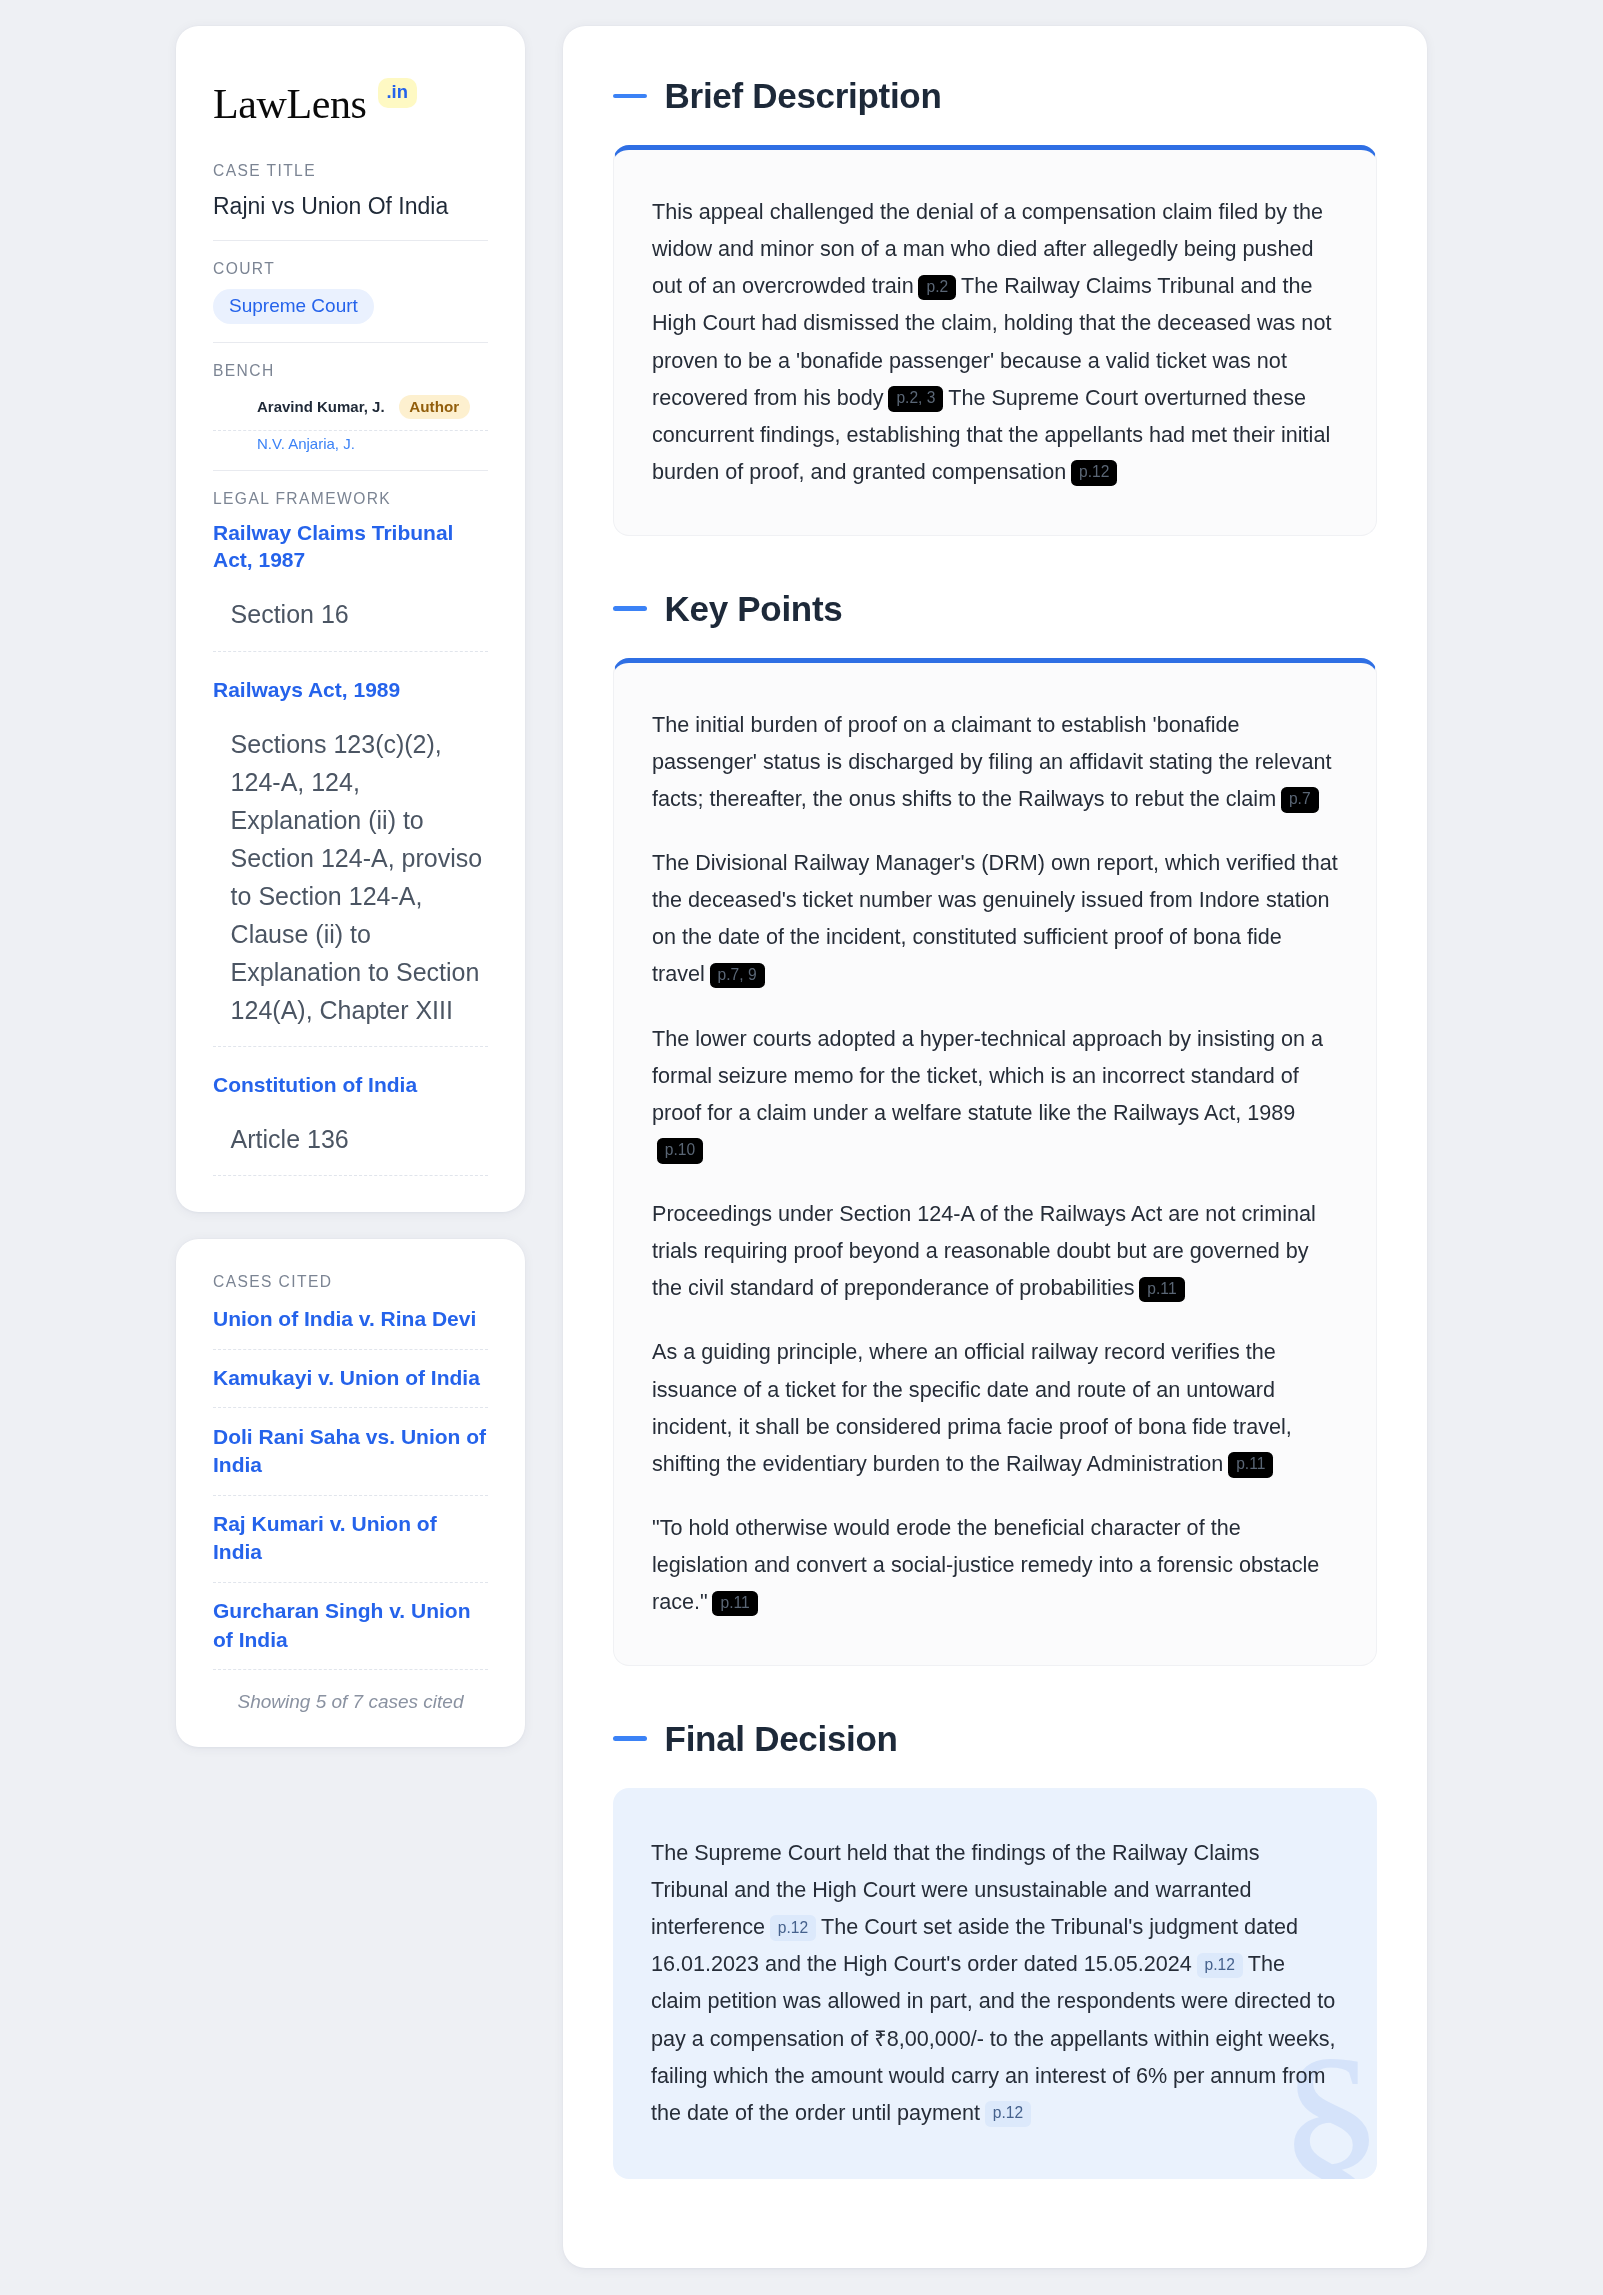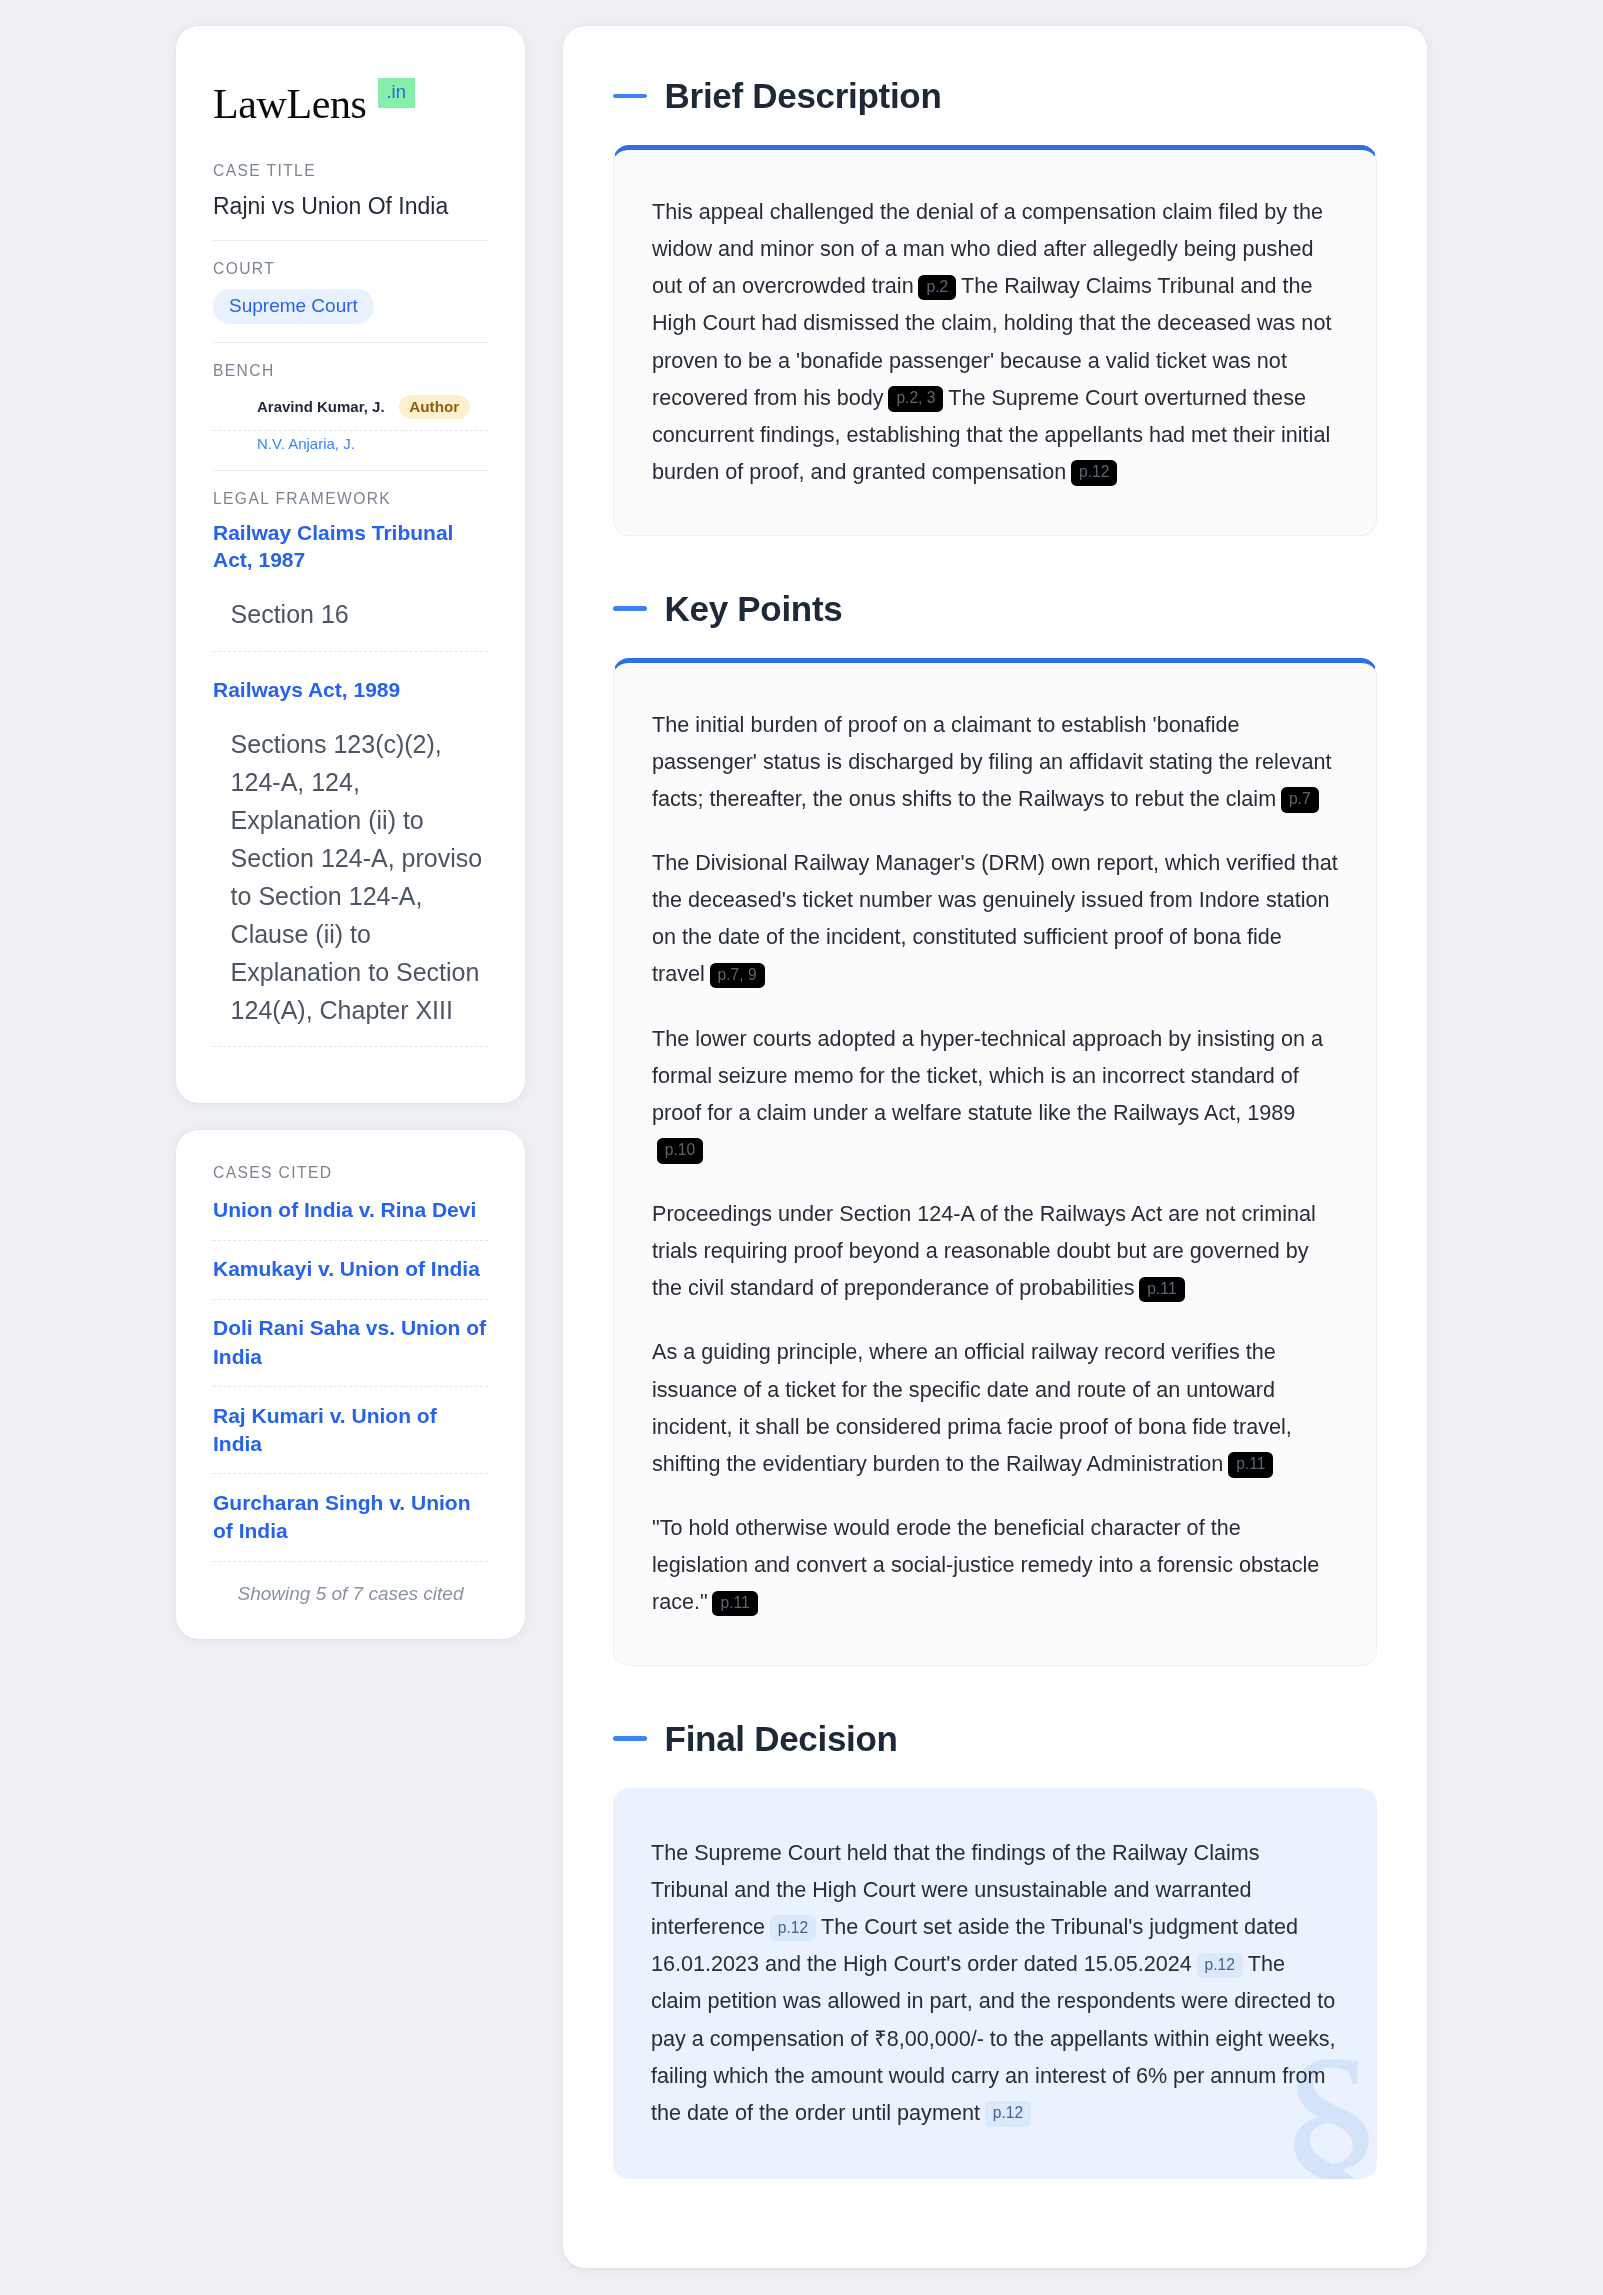--- a/index.html
+++ b/index.html
@@ -48,26 +48,26 @@
   .brand-name {
     font-family: "Liberation Serif", serif;
     font-size: 42px;
     line-height: 1;
     letter-spacing: -0.4px;
     color: #0a0a0a;
     font-weight: 400;
     margin-top: 22px;
   }
   .brand-tld {
-    background: #86efac;
+    background: #fef9c3;
     color: #2563eb;
     font-size: 18.4px;
-    font-weight: 400;
+    font-weight: 700;
     padding: 5.6px 8.8px 6.4px 8.8px;
-    border-radius: 0;
+    border-radius: 10px;
     line-height: 1;
   }
 
   .meta-block { padding-bottom: 17.6px; border-bottom: 0.8px solid #e8eaef; margin-bottom: 19px; }
   .meta-block.last { border-bottom: none; padding-bottom: 0; margin-bottom: 0; }
 
   .meta-label {
     font-size: 15.6px;
     letter-spacing: 1.4px;
     color: #7b8493;
@@ -274,20 +274,24 @@
         <div class="meta-label">LEGAL FRAMEWORK</div>
 
         <div class="law-group">
           <div class="law-title">Railway Claims Tribunal Act, 1987</div>
           <div class="law-sections">Section 16</div>
         </div>
         <div class="law-group">
           <div class="law-title">Railways Act, 1989</div>
           <div class="law-sections">Sections 123(c)(2), 124-A, 124, Explanation (ii) to Section 124-A, proviso to Section 124-A, Clause (ii) to Explanation to Section 124(A), Chapter XIII</div>
         </div>
+        <div class="law-group">
+          <div class="law-title">Constitution of India</div>
+          <div class="law-sections tail">Article 136</div>
+        </div>
       </div>
 
     </div>
 
     <div class="card cases-card">
       <div class="meta-label">CASES CITED</div>
       <a class="case-link first">Union of India v. Rina Devi</a>
       <a class="case-link">Kamukayi v. Union of India</a>
       <a class="case-link">Doli Rani Saha vs. Union of India</a>
       <a class="case-link">Raj Kumari v. Union of India</a>

